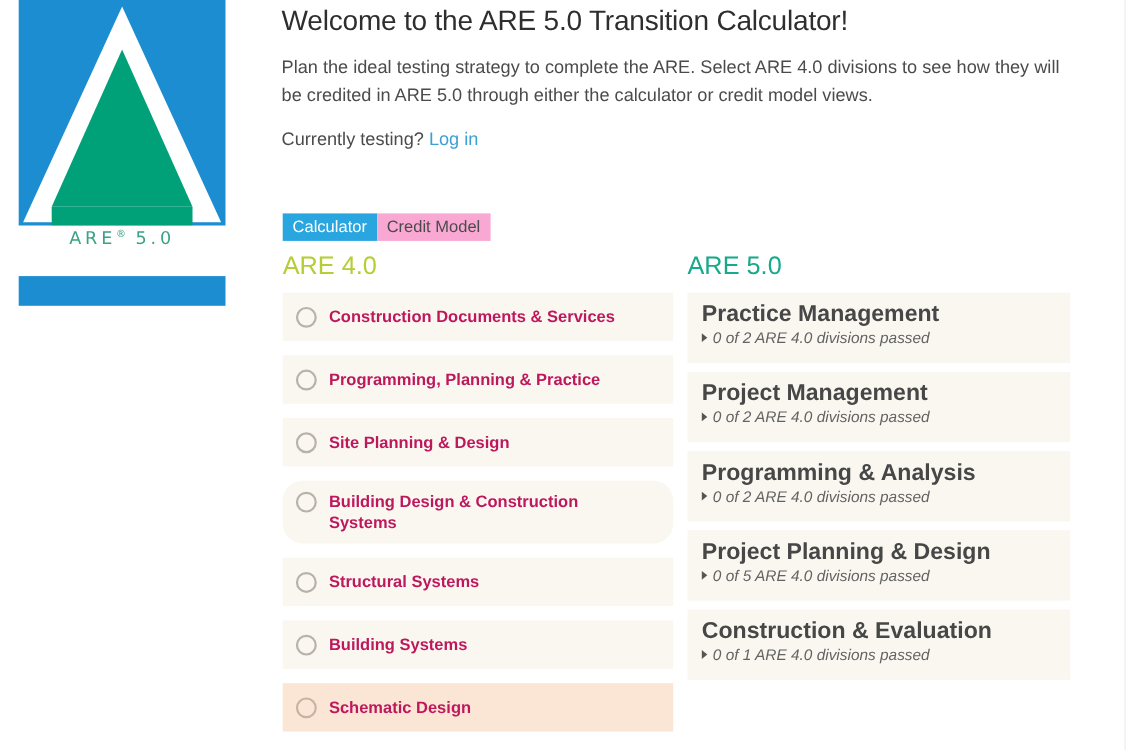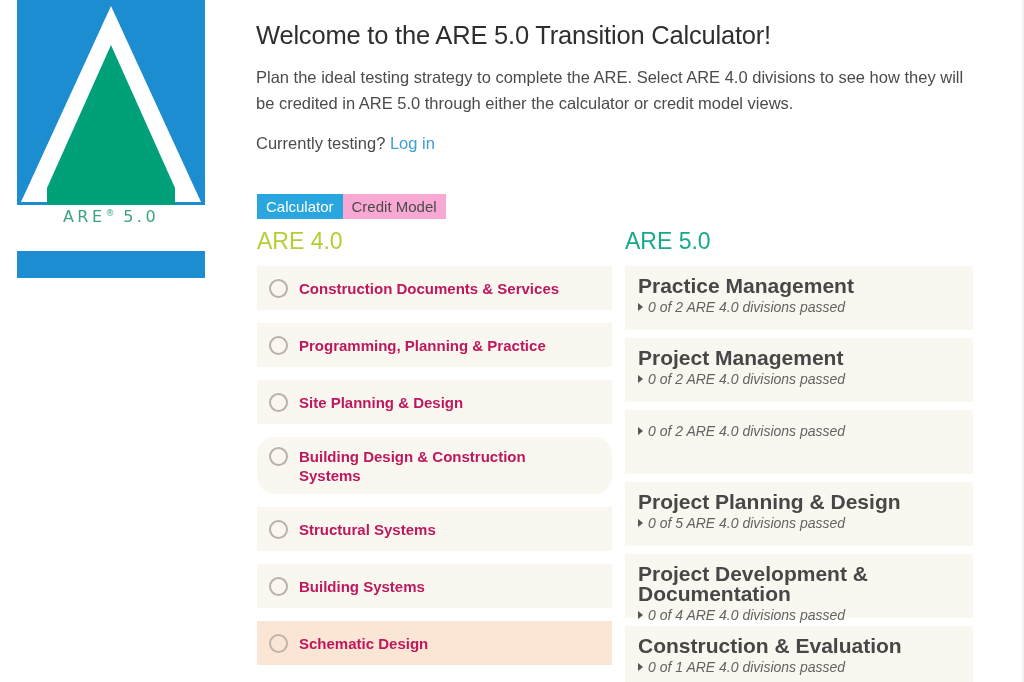--- a/index.html
+++ b/index.html
@@ -101,21 +101,21 @@
   
   #content {
     position: absolute;
     left: 256px;
     top: 0;
     right: 0;
     bottom: 0;
   }
   #page-title {
     margin: 0;
-    padding-top: 18px;
+    padding-top: 2px;
     font-size: 25.5px;
     font-weight: 400;
     color: #2e2e2e;
     letter-spacing: -0.2px;
     line-height: 1.35;
   }
   #intro-paragraph {
     margin: 0;
     padding-top: 12px;
     width: 712px;
@@ -332,41 +332,35 @@
 
       <div class="div50-row">
         <div class="div50-title">Project Management</div>
         <div class="div50-sub">
           <span class="disclosure-tri"></span>
           <span>0 of 2 ARE 4.0 divisions passed</span>
         </div>
       </div>
 
       <div class="div50-row">
+        <div class="div50-title">Programming &amp; Analysis</div>
         <div class="div50-sub">
           <span class="disclosure-tri"></span>
           <span>0 of 2 ARE 4.0 divisions passed</span>
         </div>
       </div>
 
       <div class="div50-row">
         <div class="div50-title">Project Planning &amp; Design</div>
         <div class="div50-sub">
           <span class="disclosure-tri"></span>
           <span>0 of 5 ARE 4.0 divisions passed</span>
         </div>
       </div>
 
-      <div class="div50-row">
-        <div class="div50-title">Project Development &amp; Documentation</div>
-        <div class="div50-sub">
-          <span class="disclosure-tri"></span>
-          <span>0 of 4 ARE 4.0 divisions passed</span>
-        </div>
-      </div>
 
       <div class="div50-row">
         <div class="div50-title">Construction &amp; Evaluation</div>
         <div class="div50-sub">
           <span class="disclosure-tri"></span>
           <span>0 of 1 ARE 4.0 divisions passed</span>
         </div>
       </div>
     </div>
 

